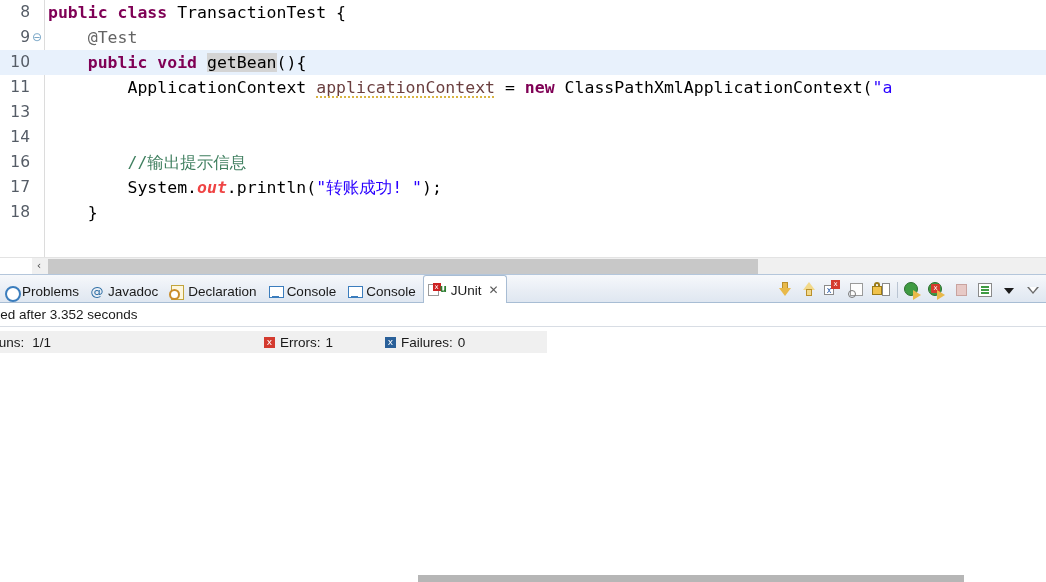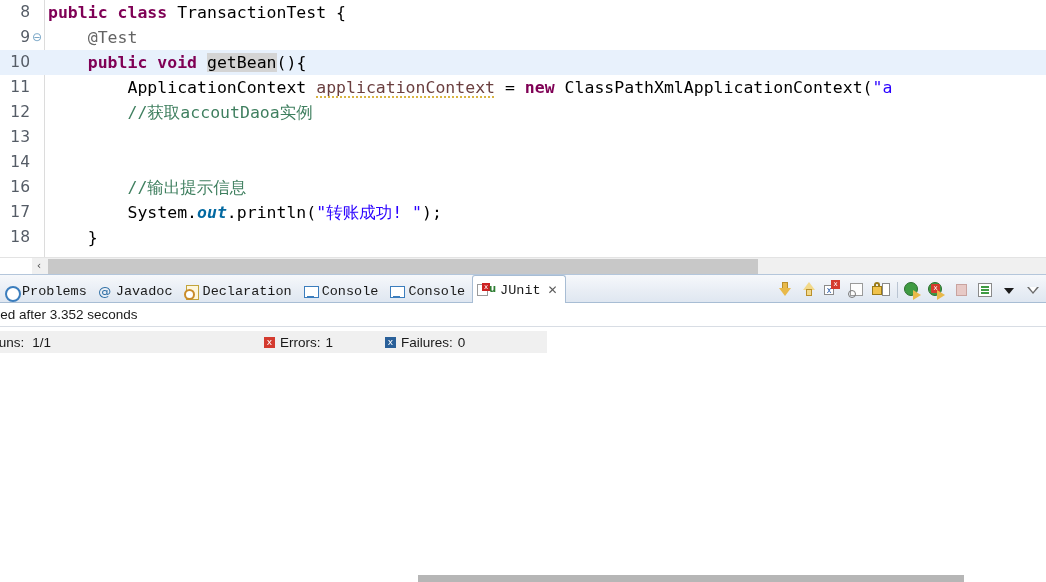--- a/index.html
+++ b/index.html
@@ -43,21 +43,21 @@
   .gutter-sep {
     position: absolute; left: 44px; top: 0; bottom: 0; width: 1px;
     background: #dcdcdc;
   }
   .code-text { position: absolute; left: 48px; top: 0; }
 
   .kw      { color: #7f0055; font-weight: bold; }
   .plain   { color: #000000; }
   .anno    { color: #646464; }
   .var     { color: #6a3e3e; }
-  .field   { color: #0369a1; font-style: italic; font-weight: bold; }
+  .field   { color: #ef4444; font-style: italic; font-weight: bold; }
   .str     { color: #2a00ff; }
   .cmt     { color: #3f7f5f; }
   .warn-underline {
     color: #6a3e3e;
     background-image: linear-gradient(to right, #d9b441 0 2px, transparent 2px 4px);
     background-repeat: repeat-x;
     background-size: 4px 2px;
     background-position: 0 bottom;
     padding-bottom: 1px;
   }
@@ -99,21 +99,21 @@
     font-size: 13.5px; color: #1a1a1a; white-space: nowrap;
   }
   .vtab.active {
     height: 29px;
     background: #ffffff;
     border: 1px solid #a8bdd4;
     border-bottom: none;
     border-top-left-radius: 3px; border-top-right-radius: 3px;
     position: relative; top: 0;
   }
-  .vtab .tlabel { font-family: Liberation Mono, monospace; }
+  .vtab .tlabel { font-family: Liberation Sans, sans-serif; }
 
   .ico { display: inline-block; position: relative; }
 
   
   .ico-problems { width: 14px; height: 14px; }
   .ico-problems::before {
     content: ""; position: absolute; left: 1px; top: 1px;
     width: 12px; height: 12px; border-radius: 50%;
     border: 2px solid #3b7dbd; background: #ffffff;
   }
@@ -337,21 +337,20 @@
 
 <div id="root">
 
   <div id="editor">
     <div class="gutter-sep"></div>
     <div class="code-rows" id="code-rows">
         <div class="code-row"><span class="gutter-num">8</span><span class="code-text"><span class="kw">public</span><span class="plain"> </span><span class="kw">class</span><span class="plain"> TransactionTest {</span></span></div>
         <div class="code-row"><span class="gutter-num">9</span><span class="fold-mark">⊖</span><span class="code-text"><span class="plain">    </span><span class="anno">@Test</span></span></div>
         <div class="code-row current"><span class="gutter-num">10</span><span class="code-text"><span class="plain">    </span><span class="kw">public</span><span class="plain"> </span><span class="kw">void</span><span class="plain"> </span><span class="occ-hl">getBean</span><span class="plain">(){</span></span></div>
         <div class="code-row"><span class="gutter-num">11</span><span class="code-text"><span class="plain">        ApplicationContext </span><span class="warn-underline">applicationContext</span><span class="plain"> = </span><span class="kw">new</span><span class="plain"> ClassPathXmlApplicationContext(</span><span class="str">"a</span></span></div>
-        <div class="code-row"><span class="gutter-num">12</span><span class="code-text"><span class="plain">        </span><span class="cmt">//获取accoutDaoa实例</span></span></div>
         <div class="code-row"><span class="gutter-num">13</span></div>
         <div class="code-row"><span class="gutter-num">14</span></div>
         <div class="code-row"><span class="gutter-num">16</span><span class="code-text"><span class="plain">        </span><span class="cmt">//输出提示信息</span></span></div>
         <div class="code-row"><span class="gutter-num">17</span><span class="code-text"><span class="plain">        System.</span><span class="field">out</span><span class="plain">.println(</span><span class="str">"转账成功! "</span><span class="plain">);</span></span></div>
         <div class="code-row"><span class="gutter-num">18</span><span class="code-text"><span class="plain">    }</span></span></div>
       </div>
 
     <div id="editor-hscroll">
       <div class="track-left"></div>
       <div class="left-arrow">‹</div>

